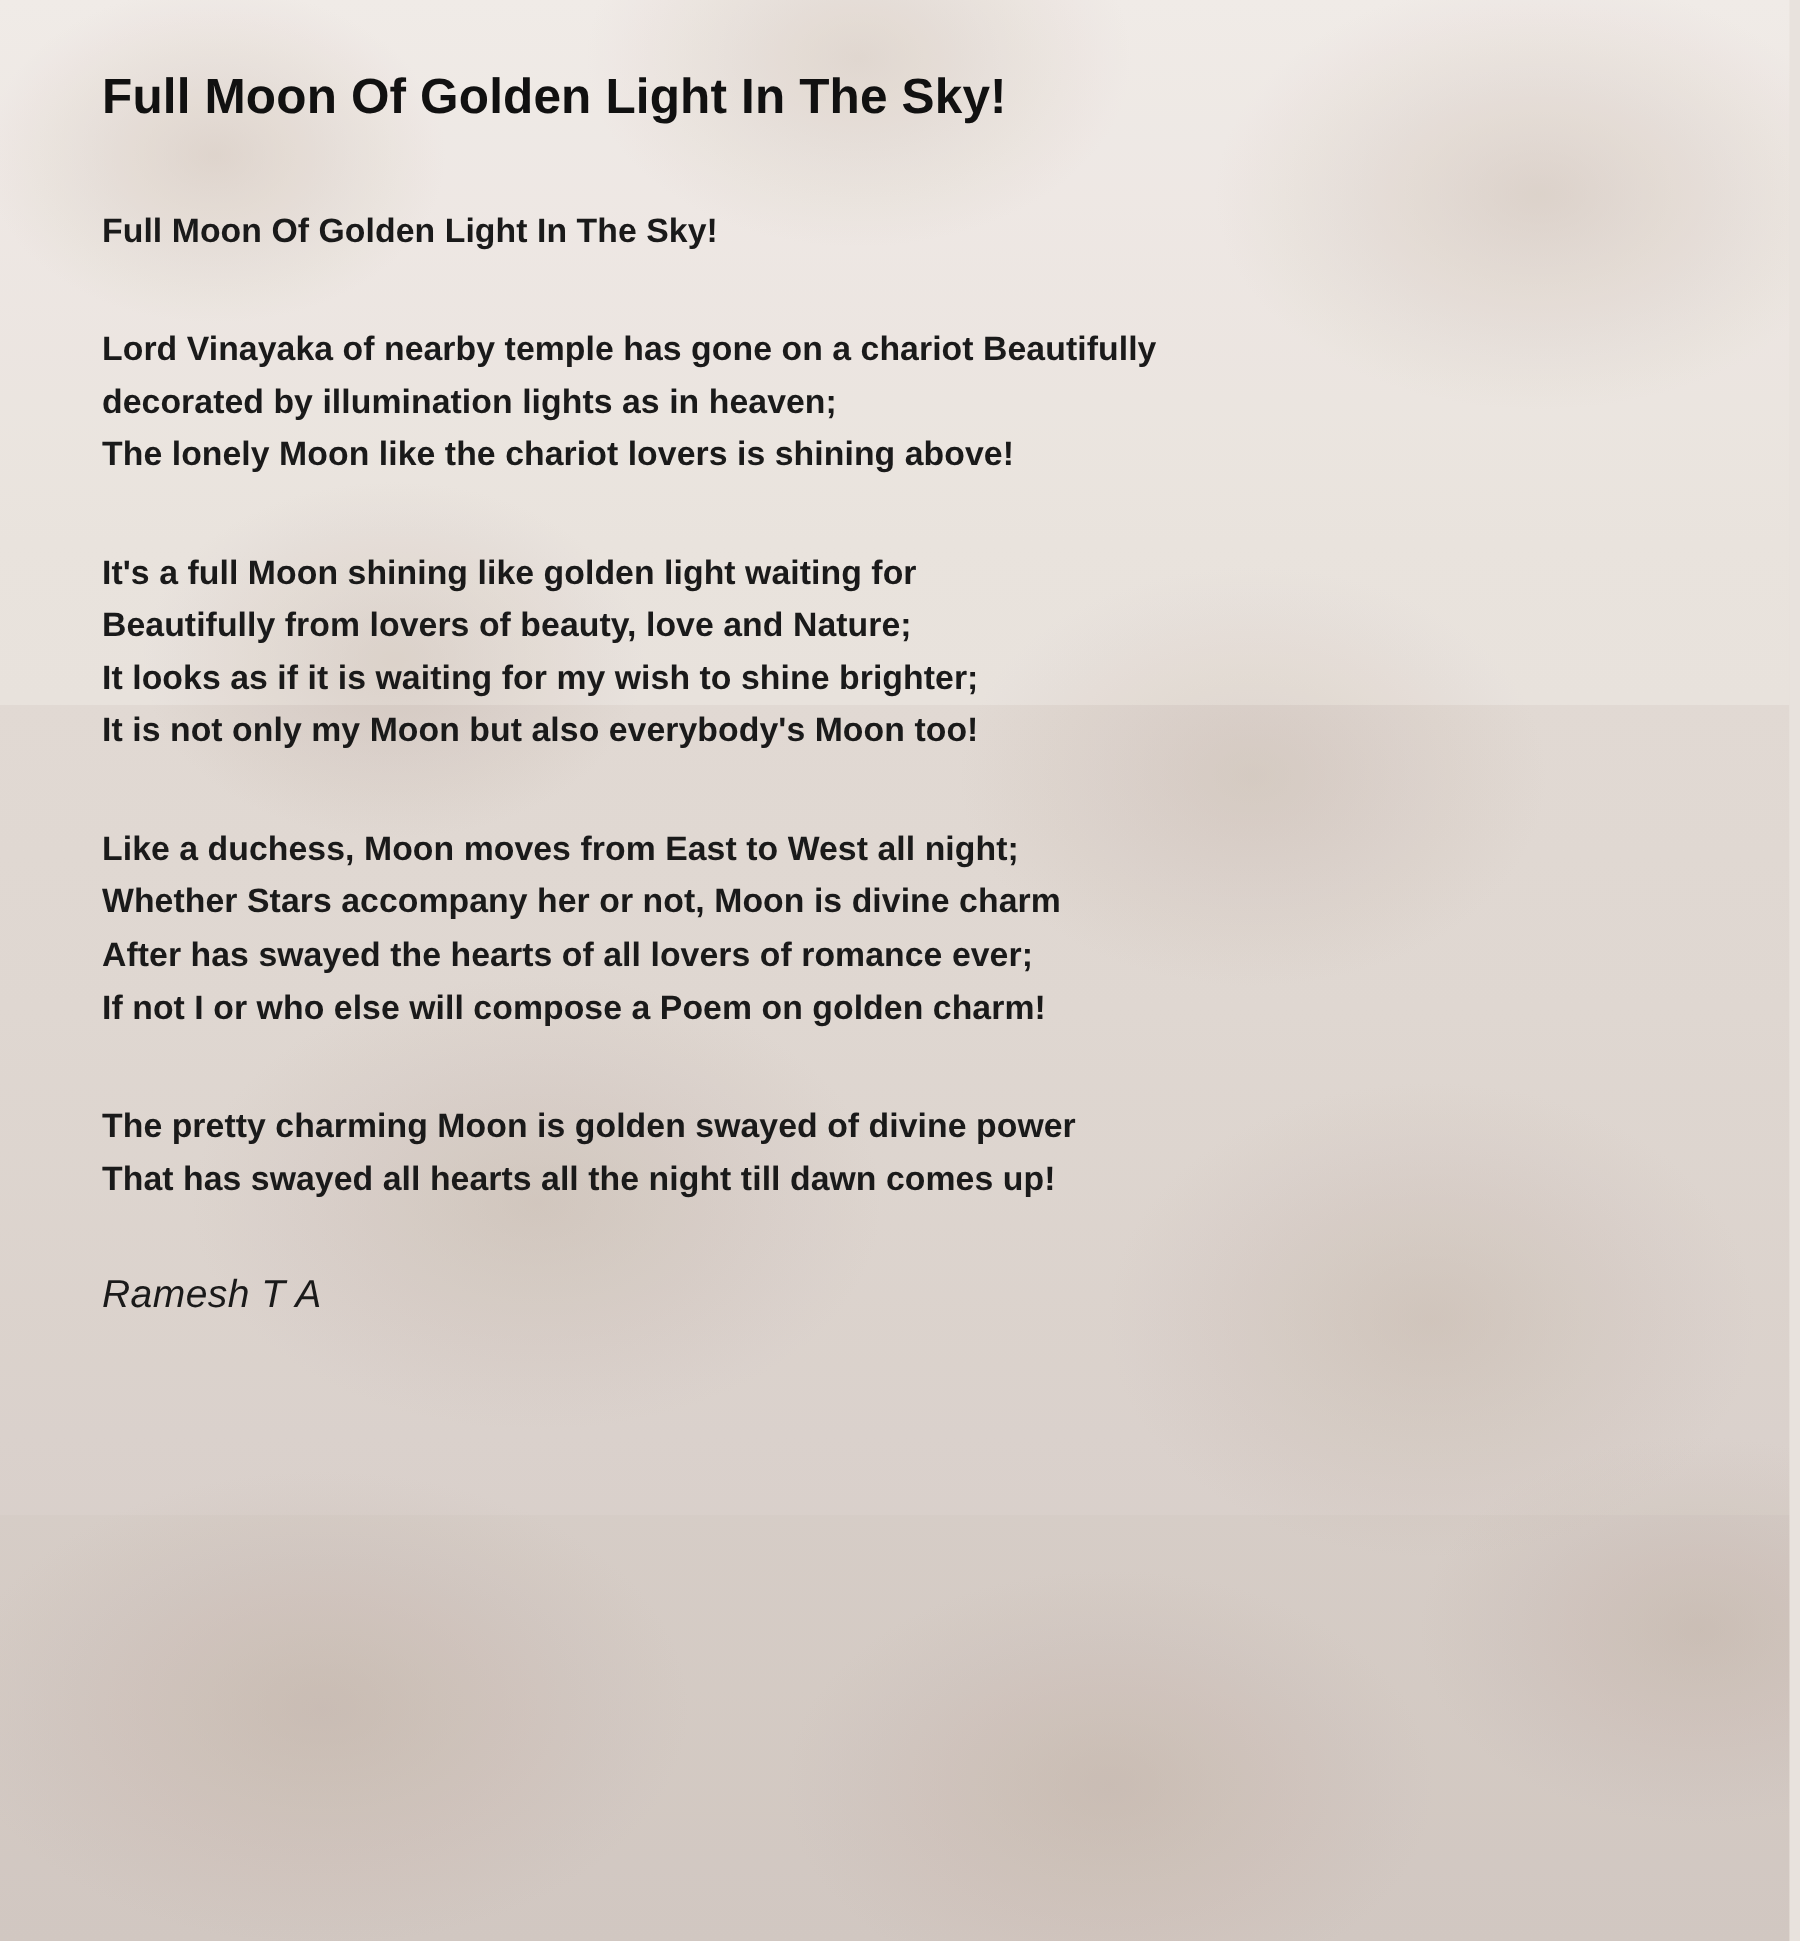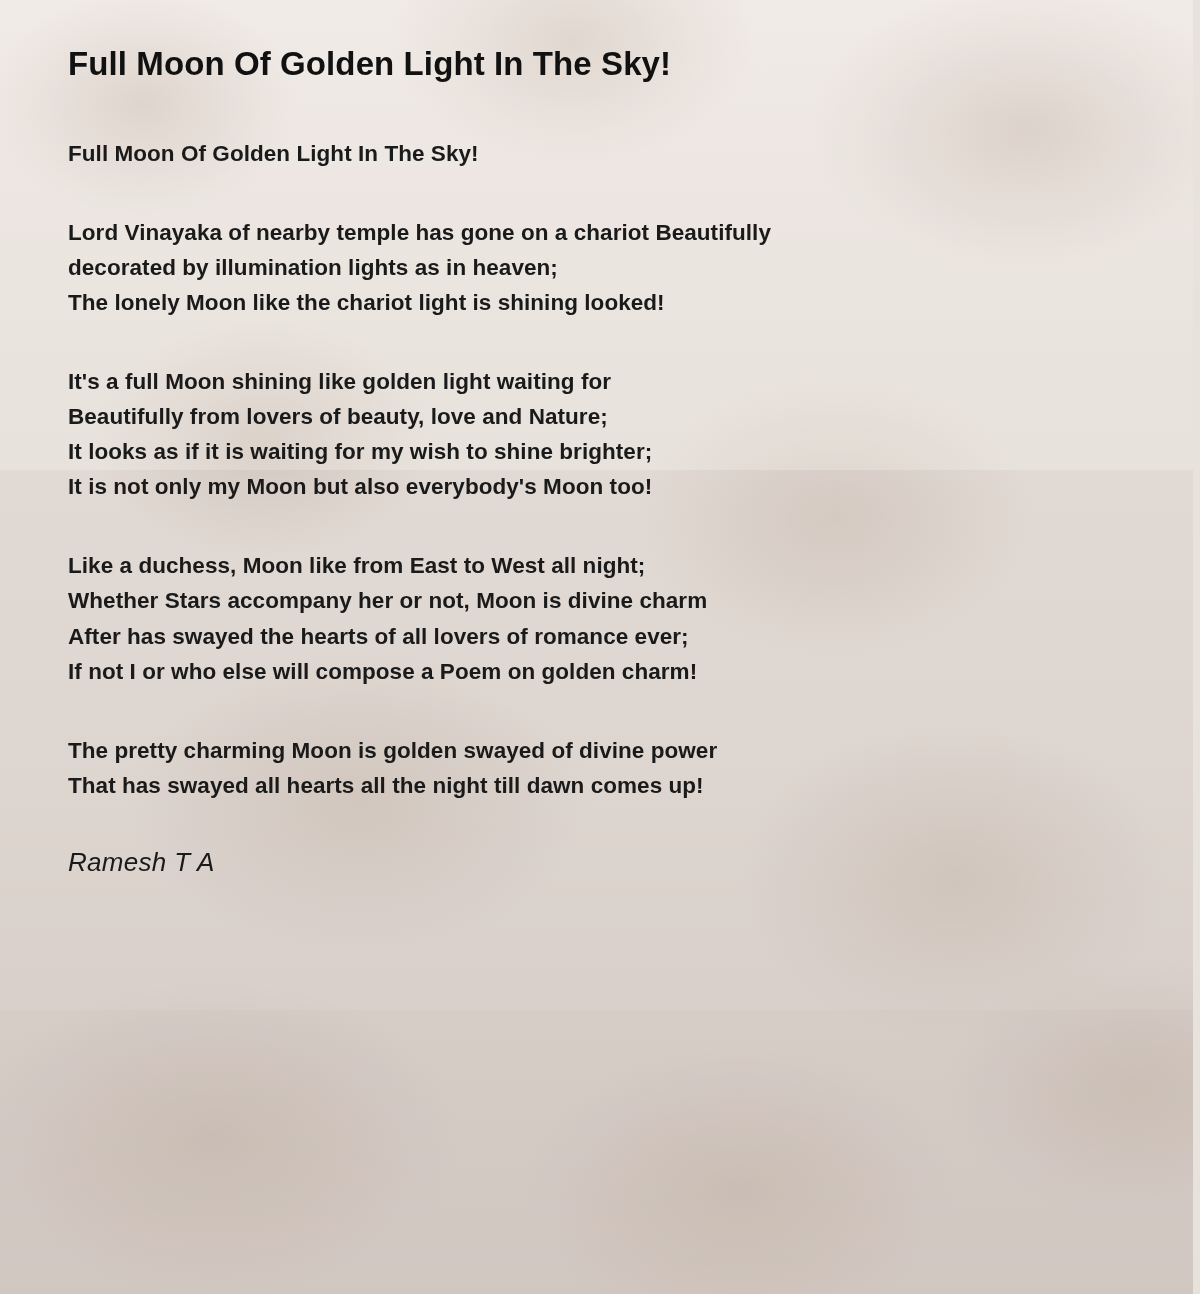--- a/index.html
+++ b/index.html
@@ -94,32 +94,32 @@
 
     <h1 class="poem-title">Full Moon Of Golden Light In The Sky!</h1>
 
     <div class="stanza">
       <div class="line">Full Moon Of Golden Light In The Sky!</div>
     </div>
 
     <div class="stanza">
       <div class="line">Lord Vinayaka of nearby temple has gone on a chariot Beautifully</div>
       <div class="line">decorated by illumination lights as in heaven;</div>
-      <div class="line">The lonely Moon like the chariot light is shining looked!</div>
+      <div class="line">The lonely Moon like the chariot lovers is shining above!</div>
     </div>
 
     <div class="stanza">
       <div class="line">It's a full Moon shining like golden light waiting for</div>
       <div class="line">Beautifully from lovers of beauty, love and Nature;</div>
       <div class="line">It looks as if it is waiting for my wish to shine brighter;</div>
       <div class="line">It is not only my Moon but also everybody's Moon too!</div>
     </div>
 
     <div class="stanza">
-      <div class="line">Like a duchess, Moon like from East to West all night;</div>
+      <div class="line">Like a duchess, Moon moves from East to West all night;</div>
       <div class="line">Whether Stars accompany her or not, Moon is divine charm</div>
       <div class="line">After has swayed the hearts of all lovers of romance ever;</div>
       <div class="line">If not I or who else will compose a Poem on golden charm!</div>
     </div>
 
     <div class="stanza">
       <div class="line">The pretty charming Moon is golden swayed of divine power</div>
       <div class="line">That has swayed all hearts all the night till dawn comes up!</div>
     </div>
 

